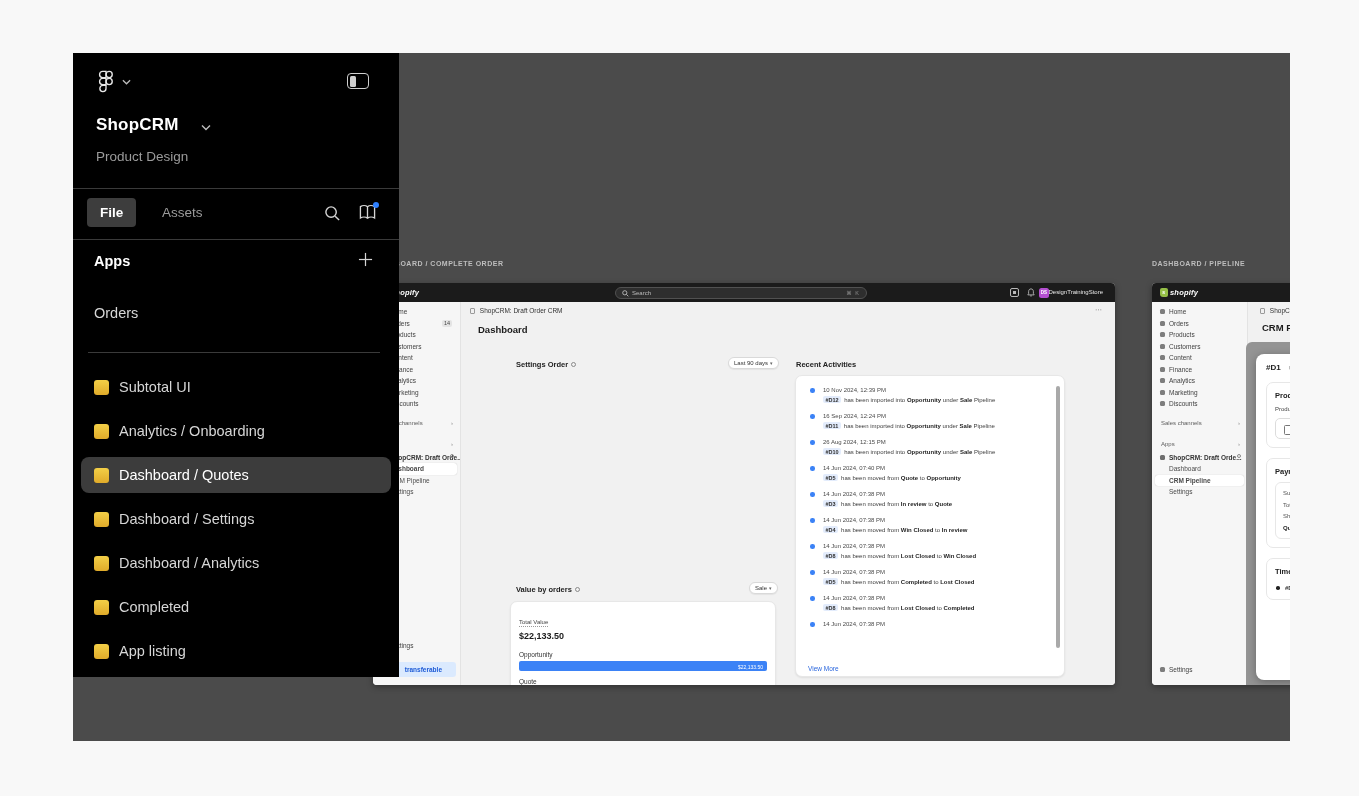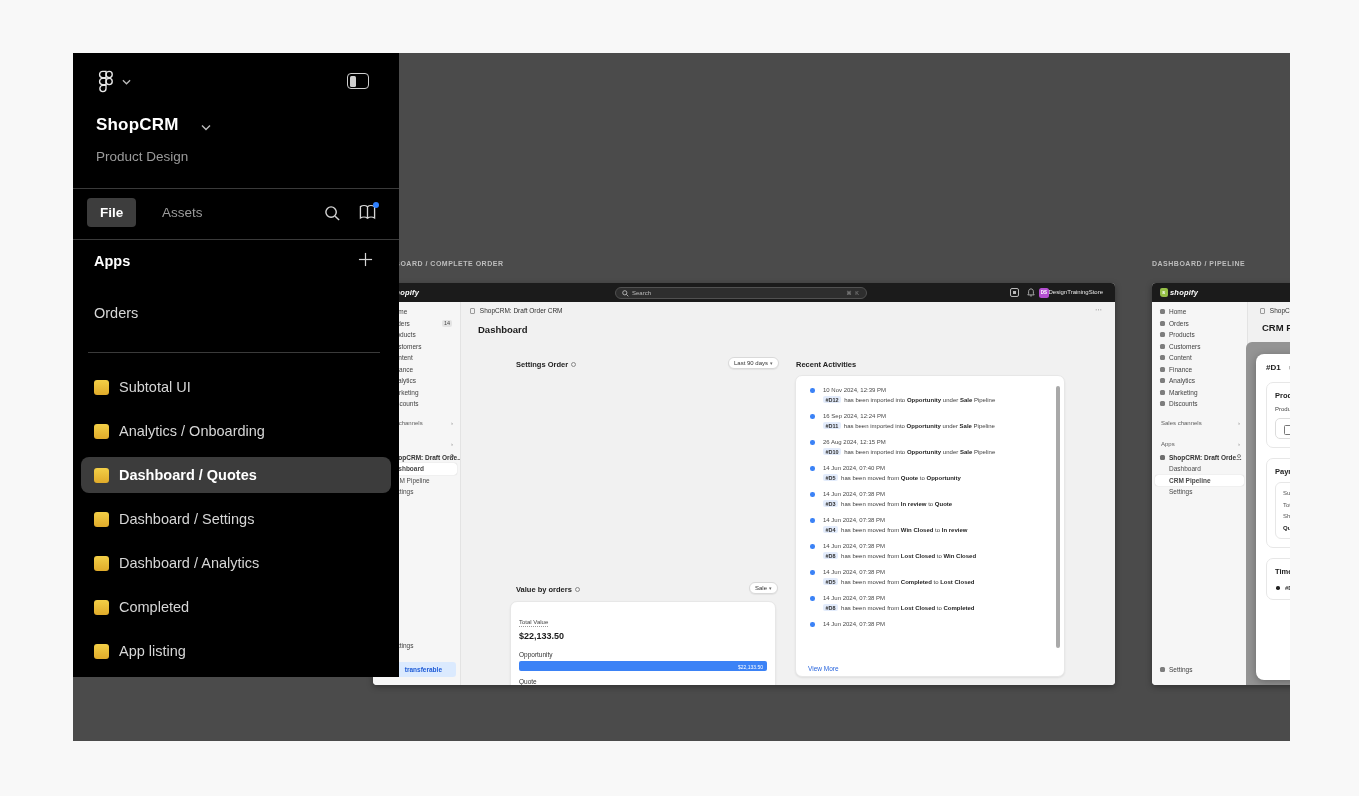--- a/index.html
+++ b/index.html
@@ -148,21 +148,21 @@
   .sb-pages-head { position:absolute; left:0; top:187px; right:0; height:48px;}
   .sb-pages-head .ph-lbl { position:absolute; left:21px; top:13px; font-size:14.5px; font-weight:700; color:#fff;}
   .sb-plus { position:absolute; right:26px; top:12px;}
   #pages-list { position:absolute; left:0; top:235px; right:0; bottom:0;}
   .pg-row { position:relative; height:44px; }
   .pg-row .pg-in { position:absolute; left:8px; right:8px; top:4px; bottom:4px; border-radius:8px;
                    display:flex; align-items:center; padding-left:13px;}
   .pg-row.sel .pg-in { background:#3c3c3c;}
   .pg-ic { width:15px; height:15px; border-radius:3px; background:linear-gradient(#f3cf47,#e0ab2a); margin-right:10px; flex:0 0 auto;}
   .pg-lbl { font-size:14.5px; color:#d6d6d6; white-space:nowrap;}
-  .pg-row.sel .pg-lbl { color:#fff; font-weight:700;}
+  .pg-row.sel .pg-lbl { color:#fff; font-weight:400;}
   .pg-divider { height:1px; background:#3a3a3a; margin:14px 19px 12px 15px;}
   .pg-row.cover { height:50px; }
 </style>
 </head>
 <body>
 
 <div class="page">
 
   <div class="canvas">
 

